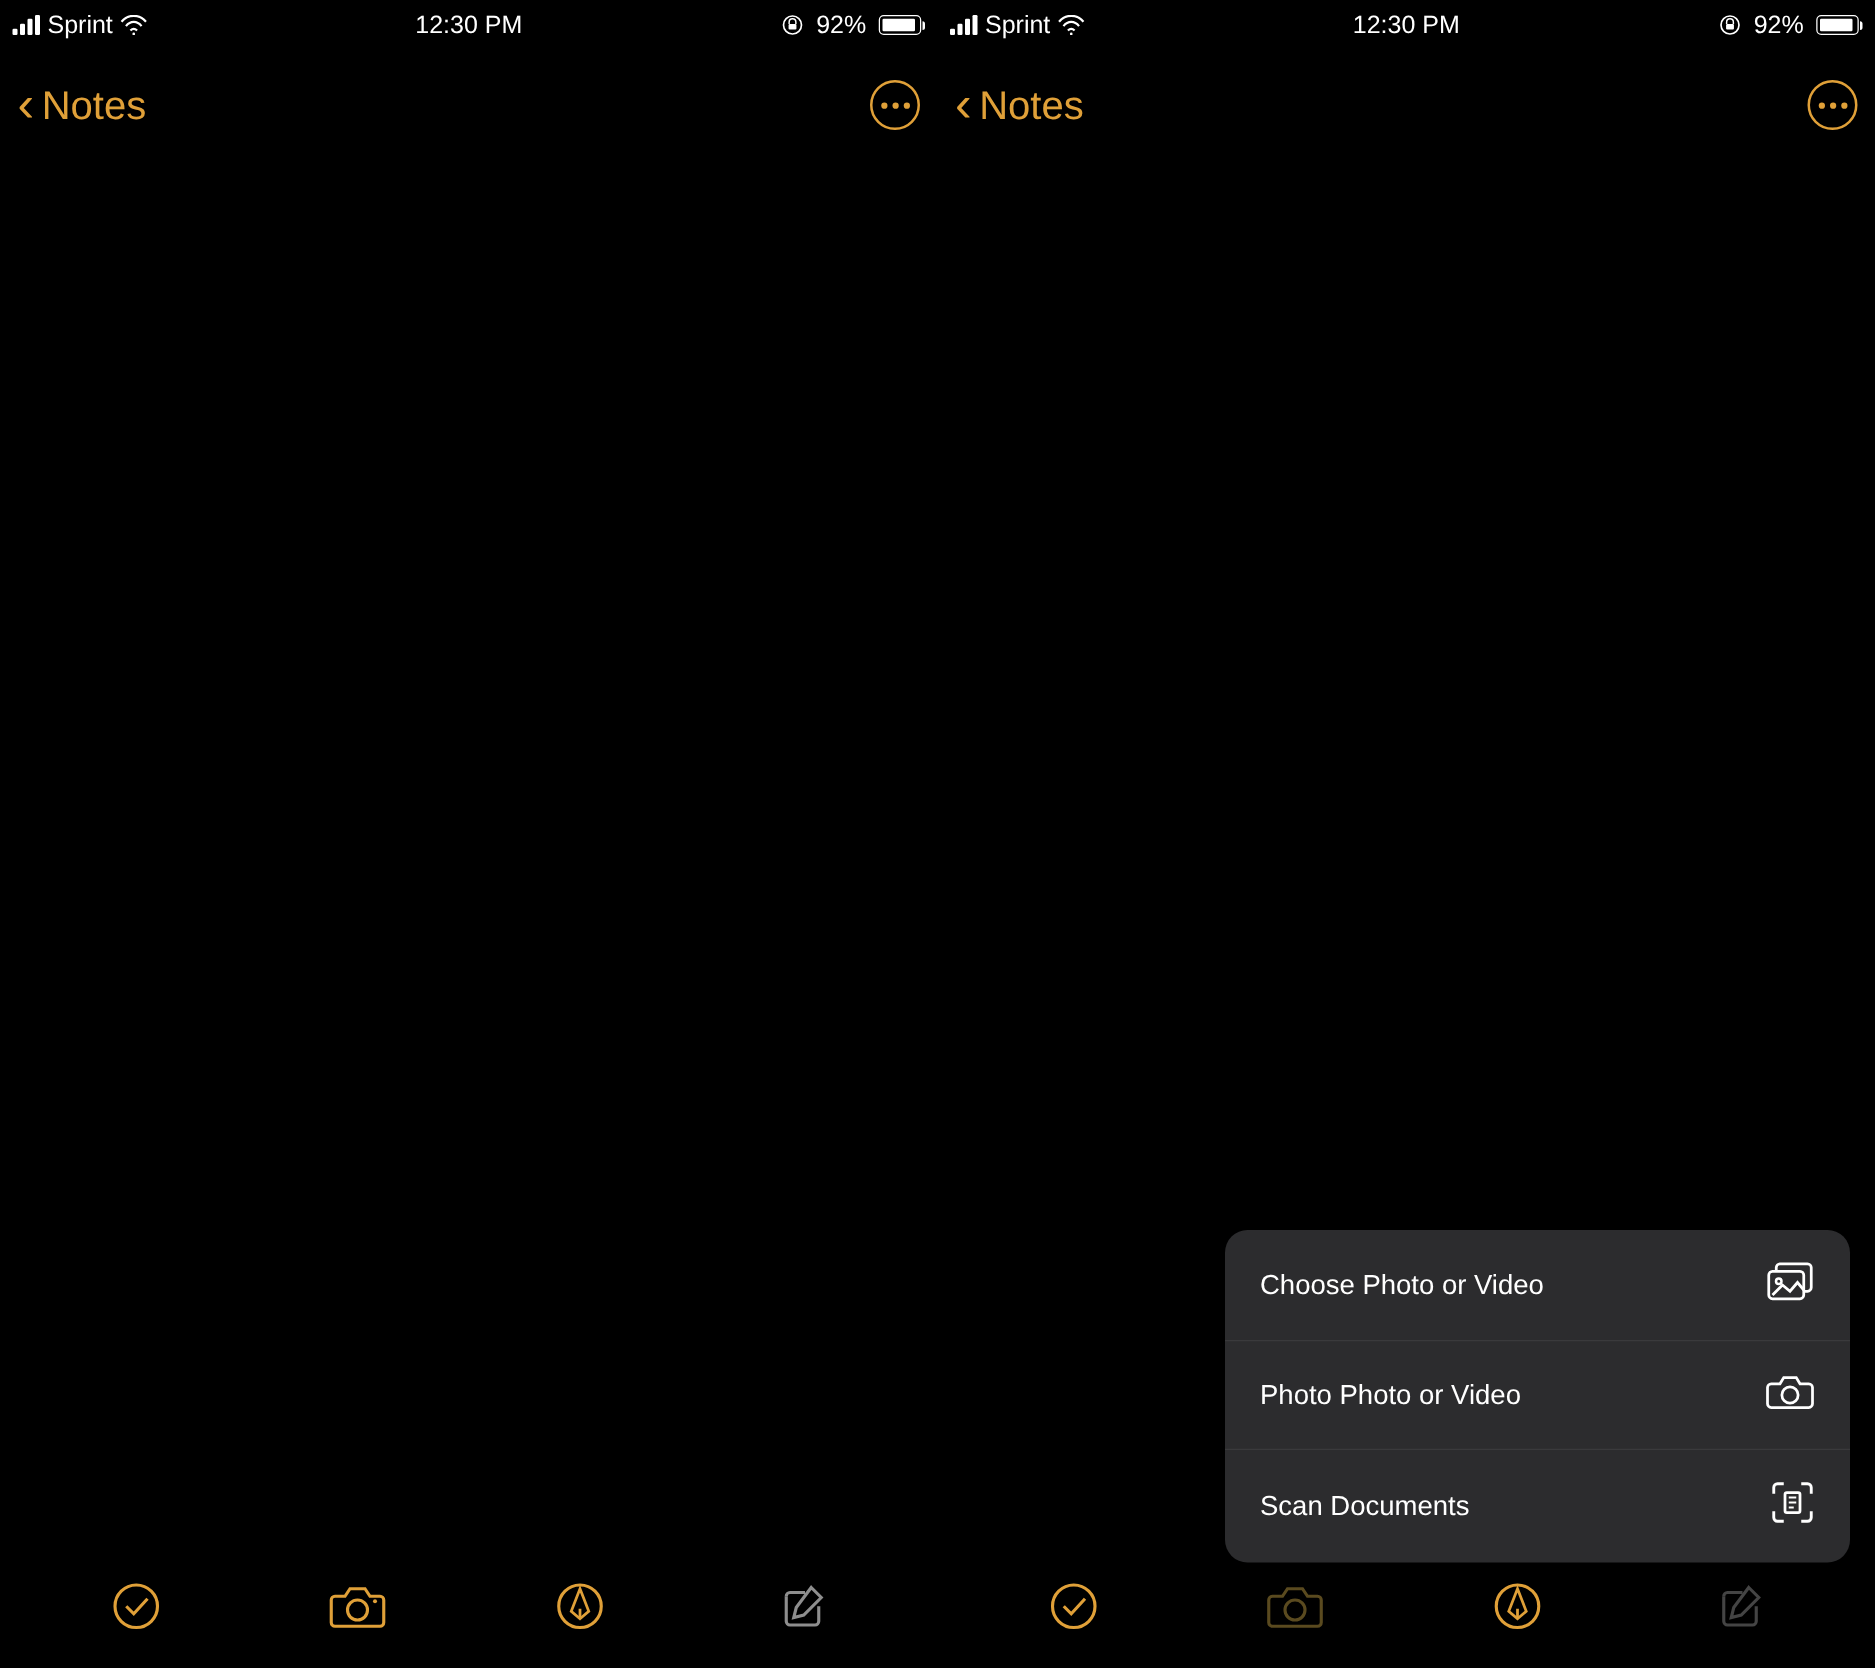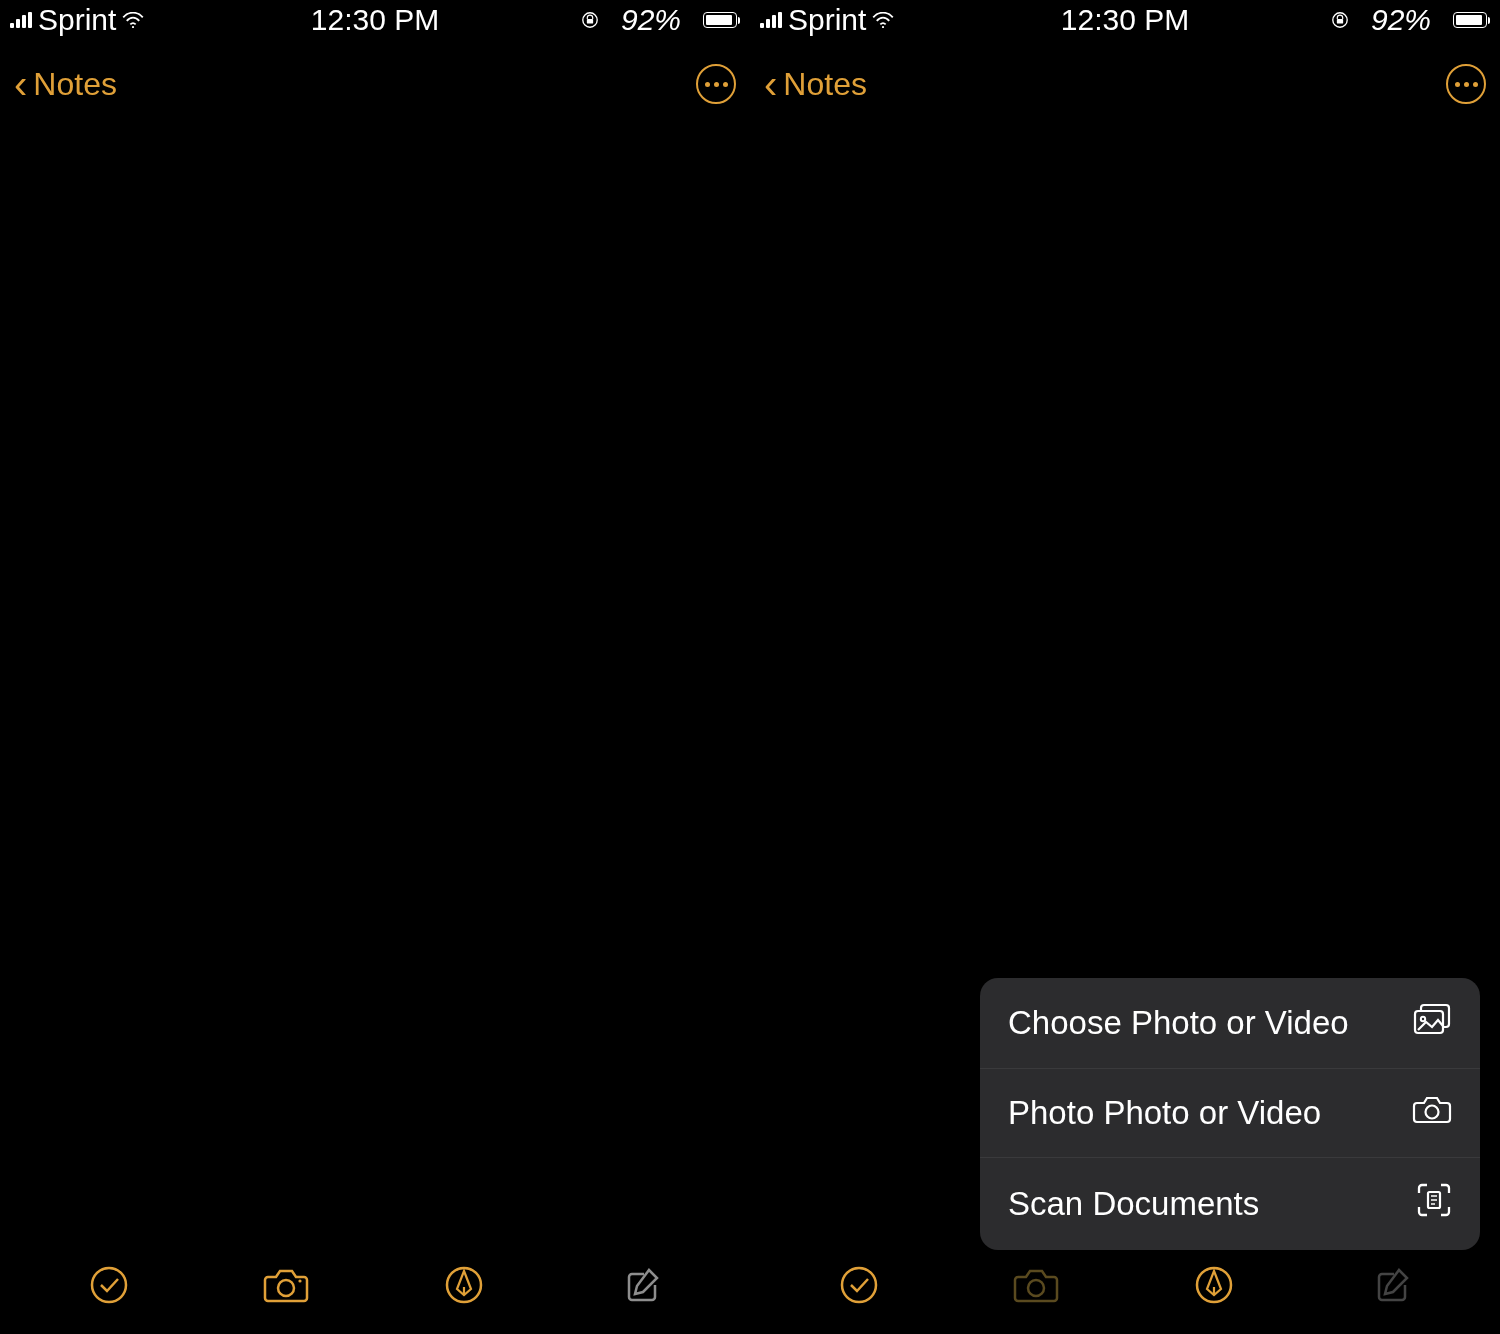--- a/index.html
+++ b/index.html
@@ -1,24 +1,24 @@
 <!DOCTYPE html>
 <html><head>
 <meta charset="utf-8">
 <style>
   * { box-sizing: border-box; margin: 0; padding: 0; }
   html, body { width: 1500px; height: 1334px; background: #000; overflow: hidden; font-family: -apple-system, "Helvetica Neue", Arial, sans-serif; }
   .wrap { display: flex; width: 1500px; height: 1334px; }
   .screen { position: relative; width: 750px; height: 1334px; background: #000; }
 
   
-  .status-bar { position: absolute; top: 0; left: 0; right: 0; height: 40px; display: flex; align-items: center; justify-content: space-between; padding: 0 10px; color: #fff; font-size: 30px; font-weight: 500; text-align: right; }
+  .status-bar { position: absolute; top: 0; left: 0; right: 0; height: 40px; display: flex; align-items: center; justify-content: space-between; padding: 0 10px; color: #fff; font-size: 20px; font-weight: 500; text-align: right; }
   .status-left { display: flex; align-items: center; gap: 6px; }
   .status-center { position: absolute; left: 50%; transform: translateX(-50%); font-weight: 400; }
-  .status-right { display: flex; align-items: center; gap: 22px; font-style: italic; }
+  .status-right { display: flex; align-items: center; gap: 10px; }
   .signal-bars { display: flex; align-items: flex-end; gap: 2px; height: 16px; }
   .signal-bars span { width: 4px; background: #fff; display: block; border-radius: 1px; }
   .signal-bars span:nth-child(1){height:5px}
   .signal-bars span:nth-child(2){height:9px}
   .signal-bars span:nth-child(3){height:13px}
   .signal-bars span:nth-child(4){height:16px}
   .wifi-svg { width: 22px; height: 16px; }
   .lock-svg { width: 18px; height: 18px; }
   .battery { display:flex; align-items:center; }
   .battery-body { width: 34px; height: 16px; border: 1.5px solid #fff; border-radius: 4px; padding: 2px; }
@@ -34,21 +34,21 @@
   .more-dots span { width:5px; height:5px; background:var(--accent); border-radius:50%; }
 
   
   .toolbar { position:absolute; bottom:0; left:0; right:0; height:78px; display:flex; align-items:center; justify-content:space-around; padding: 0 20px 20px; }
   .tool-btn { width:48px; height:48px; display:flex; align-items:center; justify-content:center; cursor:pointer; }
   .tool-btn svg { stroke: var(--accent); fill:none; }
   .compose-btn svg { stroke: #8e8e8e; }
 
   
   .popover { position:absolute; right: 20px; bottom: 84px; width: 500px; background: #2c2c2e; border-radius: 18px; overflow:hidden; box-shadow: 0 10px 40px rgba(0,0,0,0.6); }
-  .pop-item { display:flex; align-items:center; justify-content:space-between; padding: 24px 28px; color:#fff; font-size:33px; font-weight:400; cursor:pointer; }
+  .pop-item { display:flex; align-items:center; justify-content:space-between; padding: 24px 28px; color:#fff; font-size:22px; font-weight:400; cursor:pointer; }
   .pop-item + .pop-item { border-top: 1px solid #3a3a3c; }
   .pop-icon svg { stroke:#fff; fill:none; }
   .dimmed .tool-btn svg { stroke: #5a4a1f; }
   .dimmed .compose-btn svg { stroke: #444; }
   .dimmed .tool-btn.markup-btn svg { stroke: var(--accent); }
 
   :root { --accent: #e0a038; }
 </style>
 </head>
 <body>

